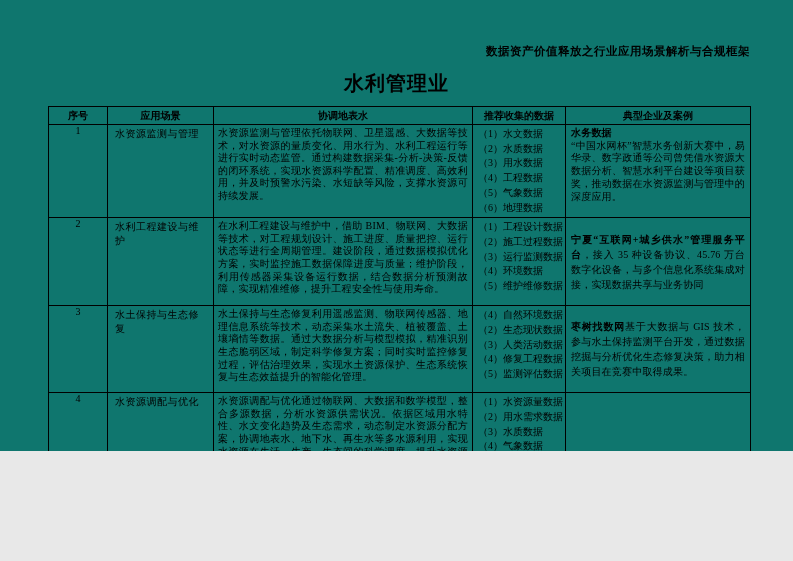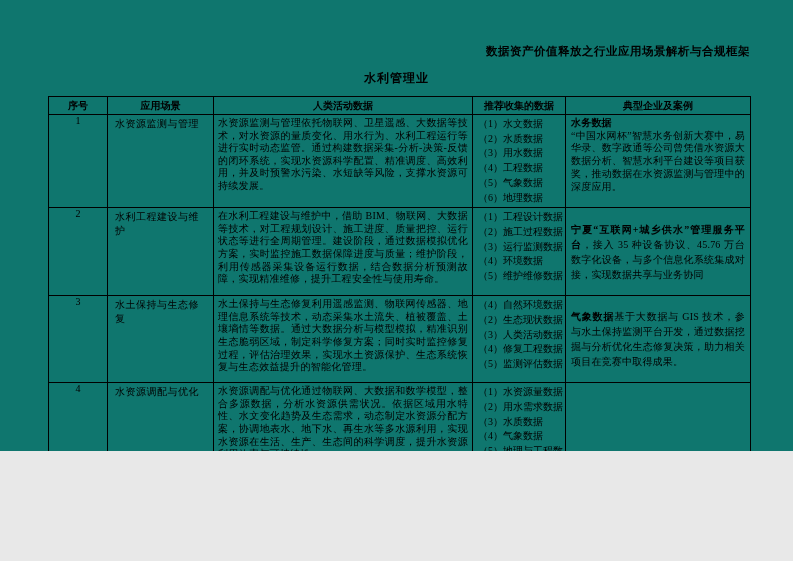--- a/index.html
+++ b/index.html
@@ -17,21 +17,21 @@
   .doc-header {
     margin: 44px 43px 0 0;
     text-align: right;
     font-size: 11.5px;
     font-weight: bold;
     letter-spacing: 0.5px;
   }
   .page-title {
     margin-top: 11px;
     text-align: center;
-    font-size: 12px;
+    font-size: 20px;
     font-weight: bold;
     letter-spacing: 1px;
   }
   table.scenario-table {
     margin: 9px 0 0 48px;
     border-collapse: collapse;
     table-layout: fixed;
     width: 702px;
   }
   table.scenario-table th,
@@ -121,21 +121,21 @@
       <col style="width:59px">
       <col style="width:106px">
       <col style="width:259px">
       <col style="width:93px">
       <col style="width:185px">
     </colgroup>
     <thead>
       <tr>
         <th>序号</th>
         <th>应用场景</th>
-        <th>人类活动数据</th>
+        <th>协调地表水</th>
         <th>推荐收集的数据</th>
         <th>典型企业及案例</th>
       </tr>
     </thead>
     <tbody>
 
       <tr class="row-1">
         <td class="col-index">1</td>
         <td class="col-scenario">水资源监测与管理</td>
         <td class="col-detail">水资源监测与管理依托物联网、卫星遥感、大数据等技术，对水资源的量质变化、用水行为、水利工程运行等进行实时动态监管。通过构建数据采集-分析-决策-反馈的闭环系统，实现水资源科学配置、精准调度、高效利用，并及时预警水污染、水短缺等风险，支撑水资源可持续发展。</td>
@@ -173,21 +173,21 @@
         <td class="col-scenario">水土保持与生态修复</td>
         <td class="col-detail">水土保持与生态修复利用遥感监测、物联网传感器、地理信息系统等技术，动态采集水土流失、植被覆盖、土壤墒情等数据。通过大数据分析与模型模拟，精准识别生态脆弱区域，制定科学修复方案；同时实时监控修复过程，评估治理效果，实现水土资源保护、生态系统恢复与生态效益提升的智能化管理。</td>
         <td class="col-data">
           <div>（4）自然环境数据</div>
           <div>（2）生态现状数据</div>
           <div>（3）人类活动数据</div>
           <div>（4）修复工程数据</div>
           <div>（5）监测评估数据</div>
         </td>
         <td class="col-case case-middle">
-          <span class="case-bold">气象数据</span><span>基于大数据与 GIS 技术，参与水土保持监测平台开发，通过数据挖掘与分析优化生态修复决策，助力相关项目在竞赛中取得成果。</span>
+          <span class="case-bold">枣树找数网</span><span>基于大数据与 GIS 技术，参与水土保持监测平台开发，通过数据挖掘与分析优化生态修复决策，助力相关项目在竞赛中取得成果。</span>
         </td>
       </tr>
 
       <tr class="row-4">
         <td class="col-index">4</td>
         <td class="col-scenario">水资源调配与优化</td>
         <td class="col-detail">水资源调配与优化通过物联网、大数据和数学模型，整合多源数据，分析水资源供需状况。依据区域用水特性、水文变化趋势及生态需求，动态制定水资源分配方案，协调地表水、地下水、再生水等多水源利用，实现水资源在生活、生产、生态间的科学调度，提升水资源利用效率与可持续性。</td>
         <td class="col-data">
           <div>（1）水资源量数据</div>
           <div>（2）用水需求数据</div>

